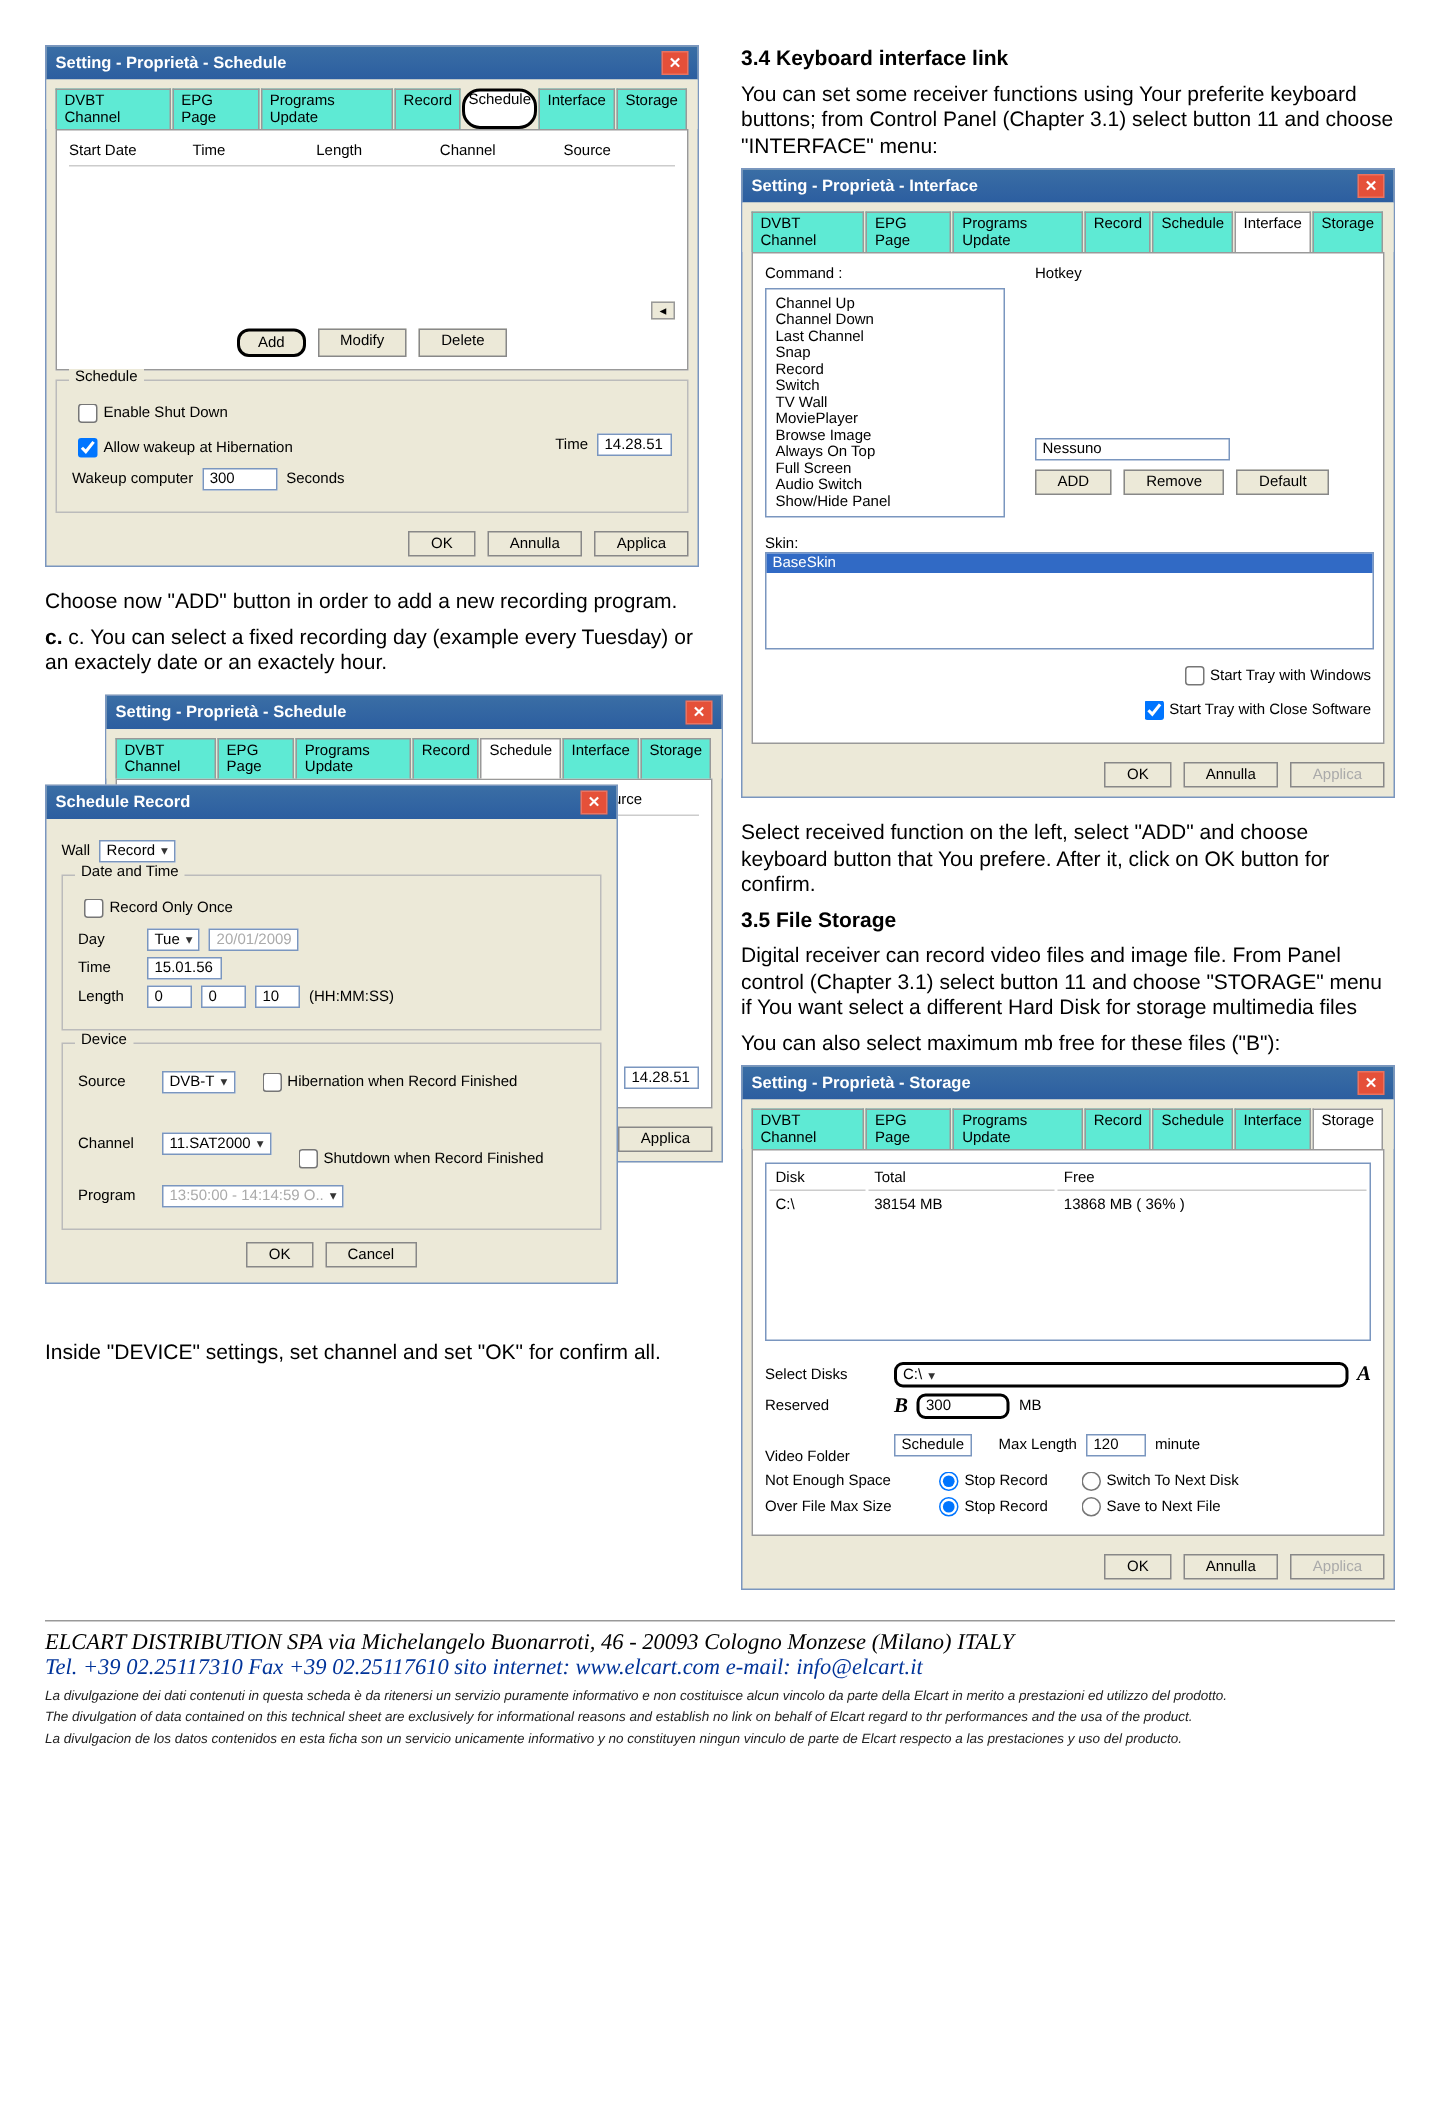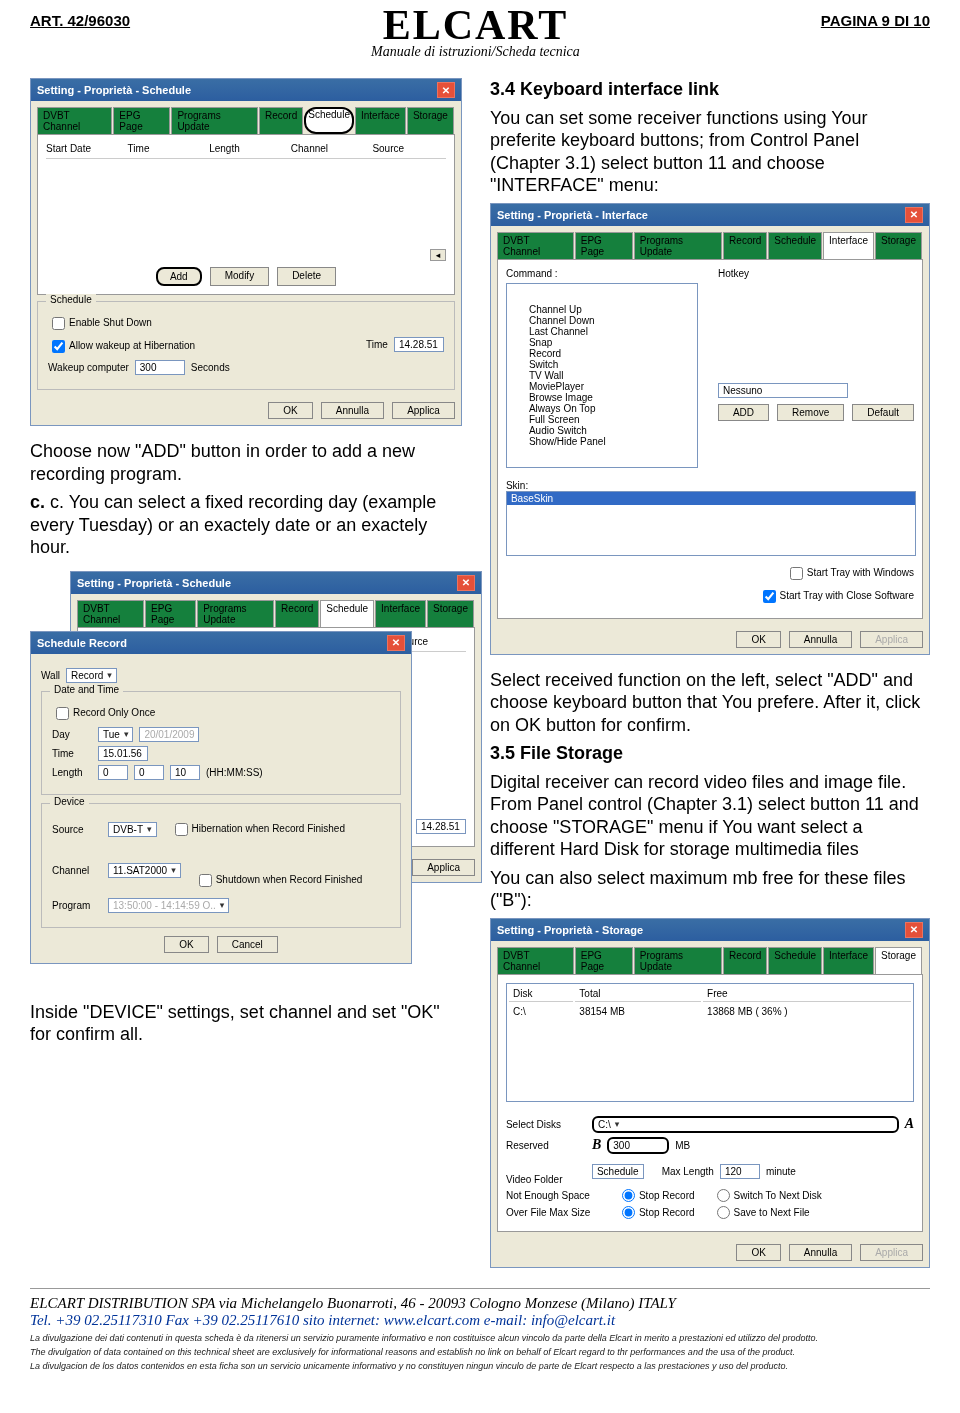--- a/index.html
+++ b/index.html
@@ -6,27 +6,27 @@
   .page { padding:12px 30px 20px 30px; }
   .header-row { display:flex; justify-content:space-between; align-items:flex-start; }
   .art-code { font-weight:bold; font-size:15px; text-decoration:underline; }
   .pagina { font-weight:bold; font-size:15px; text-decoration:underline; }
   .brand-block { text-align:center; margin-top:-8px; }
   .brand-name { font-family:"Times New Roman", serif; font-weight:bold; font-size:42px; letter-spacing:2px; line-height:1; }
   .brand-sub { font-family:"Times New Roman", serif; font-style:italic; font-size:14px; margin-top:-2px; }
   .hr-line { border-top:2px solid #222; margin-top:-4px; }
   .twocol { display:flex; gap:28px; margin-top:12px; }
   .col { flex:1; }
-  .para { font-size:18px; line-height:1.25; margin:6px 0; }
+  .para { font-size:14px; line-height:1.25; margin:6px 0; }
   .bold { font-weight:bold; }
   .win { border:1px solid #7a96bf; background:#ece9d8; font-family:Tahoma, sans-serif; font-size:11px; margin:6px 0 14px 0; }
   .titlebar { background:linear-gradient(#3a6ea5,#2c5ea0); color:#fff; padding:3px 6px; font-weight:bold; font-size:11px; display:flex; justify-content:space-between; align-items:center; }
   .closebtn { background:#e55039; color:#fff; width:16px; height:14px; display:flex; align-items:center; justify-content:center; font-size:10px; border:1px solid #fff3; }
   .tabs { display:flex; background:#ece9d8; padding:6px 6px 0 6px; font-size:10px; }
-  .tab { border:1px solid #999; border-bottom:none; padding:2px 5px; background:#15803d; margin-right:1px; }
+  .tab { border:1px solid #999; border-bottom:none; padding:2px 5px; background:#5eead4; margin-right:1px; }
   .tab.active { background:#fff; }
   .ring { border:2px solid #000; border-radius:12px; padding:0 2px; }
   .tabbody { background:#fff; border:1px solid #999; margin:0 6px 6px 6px; padding:8px; }
   .row-h { display:flex; gap:8px; font-size:10px; }
   .row-h > div { flex:1; border-right:none; }
   .list-empty { height:90px; background:#fff; border-top:1px solid #ccc; margin-top:4px; }
   .btnbar { display:flex; gap:8px; justify-content:center; margin-top:6px; }
   .btnbar.right { justify-content:flex-end; }
   .btn { border:1px solid #888; background:#ece9d8; padding:2px 14px; font-size:10px; }
   .btn-ring { border:2px solid #000; border-radius:8px; padding:2px 12px; }
@@ -36,52 +36,40 @@
   .chk input { vertical-align:middle; margin-right:4px; }
   .inl { display:flex; align-items:center; gap:6px; font-size:10px; margin:4px 0; }
   .field { border:1px solid #7a96bf; background:#fff; padding:1px 4px; font-size:10px; min-width:40px; display:inline-block; }
   .select { border:1px solid #7a96bf; background:#fff; padding:1px 4px 1px 4px; font-size:10px; display:inline-flex; align-items:center; gap:4px; }
   .select::after { content:"▾"; font-size:9px; color:#333; }
   .bluebox { background:#316ac5; color:#fff; padding:1px 4px; font-size:10px; }
   .footer-block { margin-top:6px; border-top:1px solid #999; padding-top:6px; font-family:"Times New Roman", serif; }
   .foot1 { font-style:italic; font-size:15px; }
   .foot2 { font-style:italic; font-size:15px; color:#003399; }
   .foot-small { font-size:9px; font-style:italic; color:#222; line-height:1.15; margin-top:4px; font-family:Arial,sans-serif; }
-  .listbox { border:1px solid #7a96bf; background:#fff; padding:20px; font-size:10px; width:150px; }
+  .listbox { border:1px solid #7a96bf; background:#fff; padding:4px; font-size:10px; width:150px; }
   .listbox .item { padding:0 2px; }
   .scrollhint { display:flex; justify-content:flex-end; }
   .scrollhint span { border:1px solid #999; background:#ece9d8; width:14px; text-align:center; font-size:9px; }
   .radio-inline { display:inline-flex; align-items:center; gap:4px; margin-right:16px; font-size:10px; }
   .radio-inline input { margin:0; }
   .ring-box { border:2px solid #000; border-radius:6px; }
   .marker { font-style:italic; font-weight:bold; font-family:"Times New Roman",serif; font-size:14px; }
   .overlay-stack { position:relative; height:430px; }
   .overlay-stack .win.back { position:absolute; top:0; left:40px; width:410px; }
   .overlay-stack .win.front { position:absolute; top:60px; left:0; width:380px; z-index:2; }
   .disk-table { width:100%; font-size:10px; }
   .disk-table th { text-align:left; font-weight:normal; border-bottom:1px solid #ccc; padding:2px 4px; }
   .disk-table td { padding:2px 4px; }
 </style>
 </head>
 <body>
 
 <div class="page">
 
-  <div class="header-row">
-    <div class="art-code">ART. 42/96030</div>
-    <div class="brand-block">
-      <div class="brand-name">ELCART</div>
-      <div style="display:flex; align-items:center; gap:8px;">
-        <div class="hr-line" style="flex:1;"></div>
-        <div class="brand-sub">Manuale di istruzioni/Scheda tecnica</div>
-        <div class="hr-line" style="flex:1;"></div>
-      </div>
-    </div>
-    <div class="pagina">PAGINA 9 DI 10</div>
-  </div>
 
   <div class="twocol">
 
     <div class="col">
 
       <div class="win">
         <div class="titlebar">
           <span>Setting - Proprietà - Schedule</span>
           <span class="closebtn">✕</span>
         </div>

